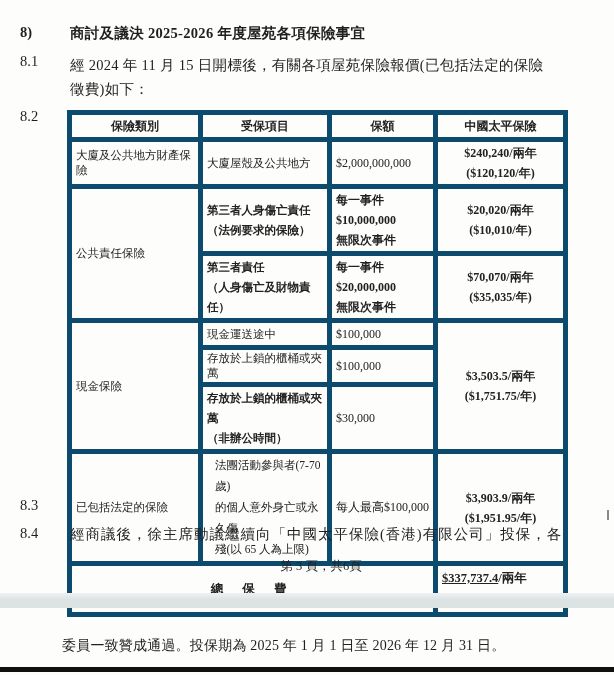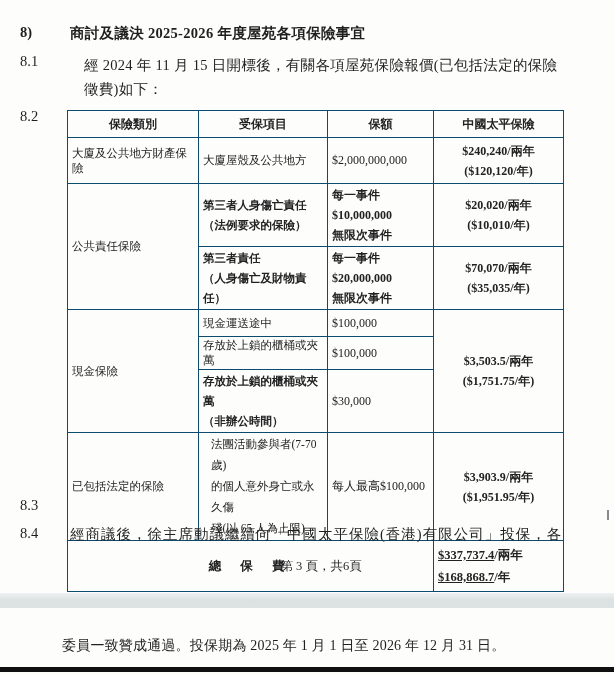--- a/index.html
+++ b/index.html
@@ -8,30 +8,30 @@
     width:614px; height:675px;
     background:#fdfdfc;
     overflow:hidden;
     font-family:"Liberation Serif","DejaVu Serif",serif;
     color:#1f1f1f;
   }
   .abs { position:absolute; }
   .num { left:20px; width:46px; font-size:14.5px; }
   .btxt { left:70px; font-size:14.5px; letter-spacing:0.3px; }
   .bold { font-weight:bold; }
-  .line { line-height:24px;margin-left:14px; }
+  .line { line-height:24px; }
 
   table.ins {
     position:absolute; left:67px; top:110px;
     width:496px;
     border-collapse:collapse; table-layout:fixed;
     font-size:11.5px; color:#222;
   }
   table.ins td {
-    border:1px solid #0c4a6e;
+    border:5px solid #0c4a6e;
     padding:1px 4px;
     vertical-align:middle;
     overflow:hidden;
   }
   table.ins td.hdr { text-align:center; font-weight:bold; font-size:12px; }
   table.ins td.amt { font-size:12px; }
   table.ins td.prem { text-align:center; font-size:12px; }
   .ml { line-height:20px;font-weight:bold; }
   .ml3 { line-height:21px;margin-left:8px; }
   td.vtop { vertical-align:top; padding-top:4px; }

